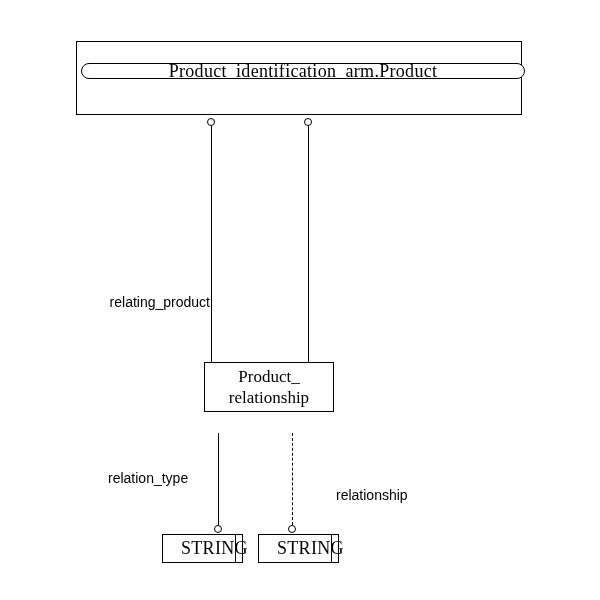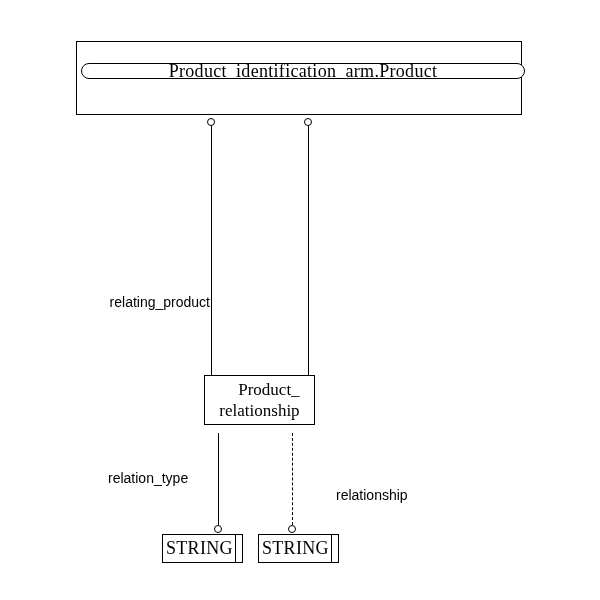--- a/index.html
+++ b/index.html
@@ -72,21 +72,21 @@
   }
   .type-box {
     position: absolute;
     border: 1px solid #000000;
     box-sizing: border-box;
     background: #ffffff;
     display: flex;
     align-items: center;
     font-size: 18px;
     letter-spacing: 0.3px;
-    padding-left: 3px;
+    padding-left: 18px;
     z-index: 2;
   }
   .type-box .double-edge {
     position: absolute;
     right: 6px;
     top: 0;
     height: 100%;
     width: 0;
     border-left: 1px solid #000000;
   }
@@ -103,21 +103,21 @@
   </div>
 
   <div class="circle" style="left:207px; top:118px;"></div>
   <div class="circle" style="left:304px; top:118px;"></div>
 
   <div class="vline" style="left:211px; top:126px; height:257px;"></div>
   <div class="vline" style="left:308px; top:126px; height:257px;"></div>
 
   <div class="attr-label" style="left:80px; top:258px; width:130px; text-align:right;margin-top:36px;">relating_product</div>
 
-  <div class="entity-box" style="left:204px; top:375px; width:111px; height:50px;text-align:right;">Product_
+  <div class="entity-box" style="left:204px; top:362px; width:130px; height:50px;">Product_
 relationship</div>
 
   <div class="vline" style="left:218px; top:433px; height:92px;"></div>
   <div class="vline dashed" style="left:292px; top:433px; height:92px;"></div>
 
   <div class="attr-label" style="left:108px; top:470px;">relation_type</div>
   <div class="attr-label" style="left:336px; top:487px;">relationship</div>
 
   <div class="circle" style="left:214px; top:525px;"></div>
   <div class="circle" style="left:288px; top:525px;"></div>

